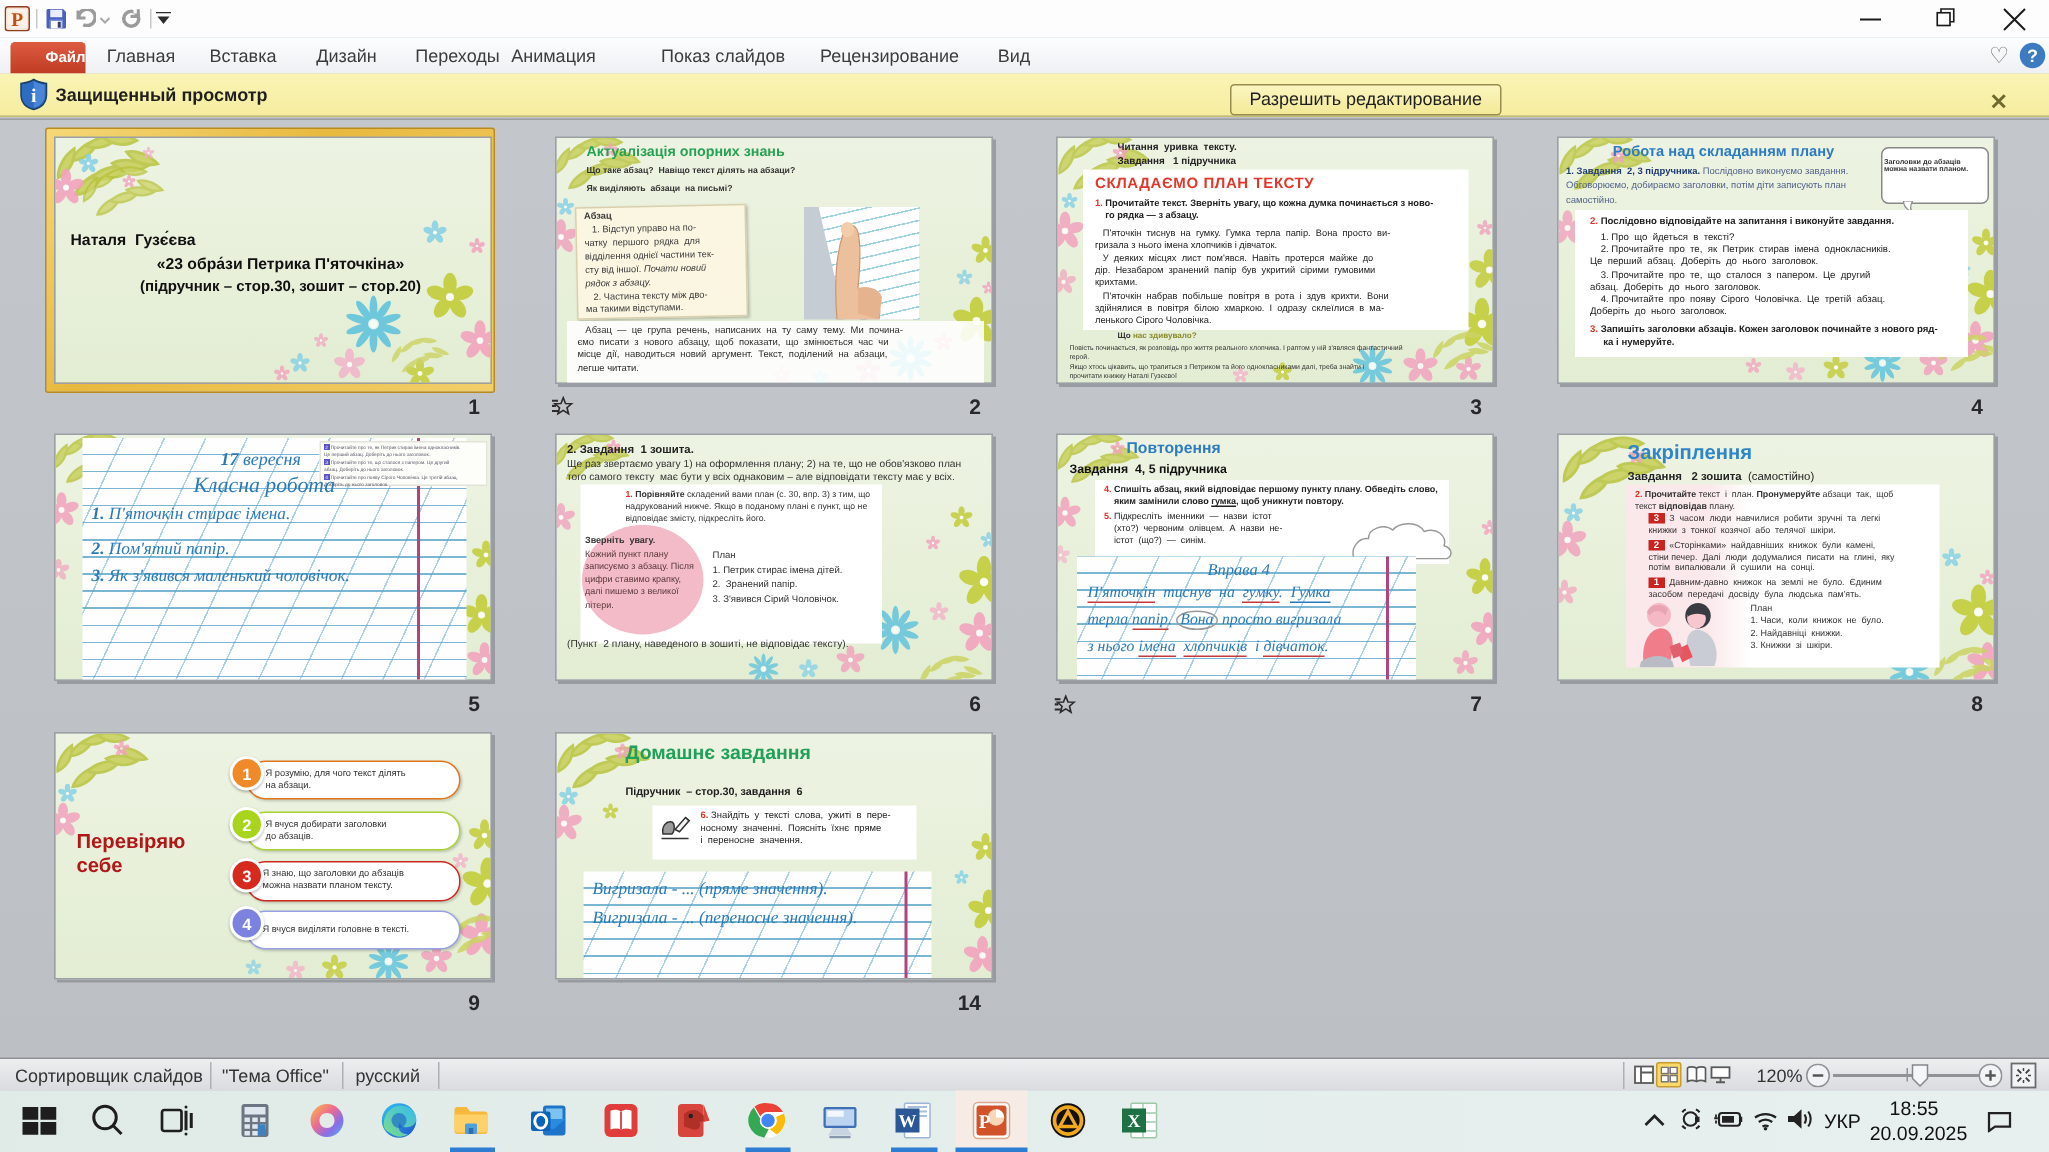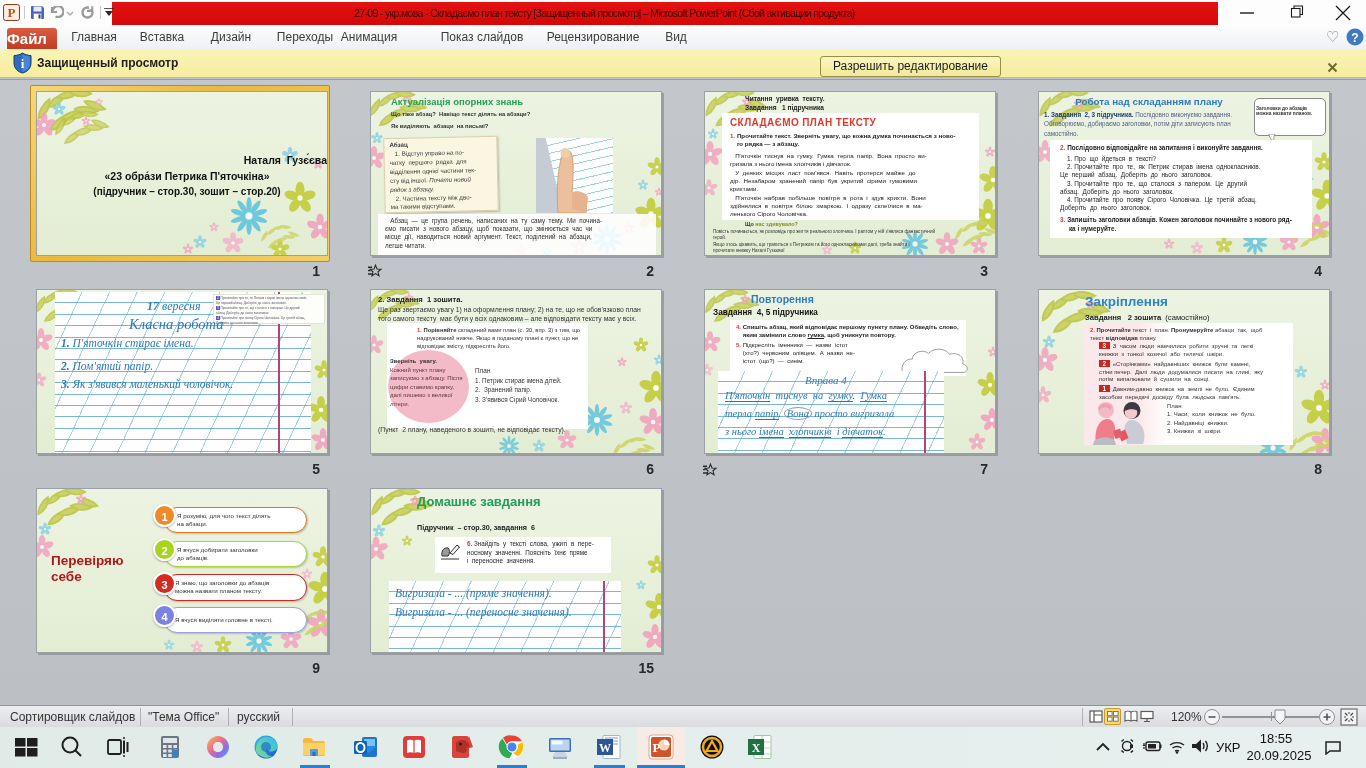--- a/index.html
+++ b/index.html
@@ -4,21 +4,21 @@
 *{margin:0;padding:0;box-sizing:border-box}
 html,body{width:1366px;height:768px;overflow:hidden;font-family:"Liberation Sans",sans-serif}
 #root{position:relative;width:1366px;height:768px;background:#bfc3c8}
 .abs{position:absolute}
 
 #titlebar{position:absolute;left:0;top:0;width:1366px;height:25px;background:#fdfdfd}
 #redband{position:absolute;left:112px;top:2px;width:1106px;height:23px;background:linear-gradient(#e31212,#d40808)}#redtxt{position:absolute;left:242px;top:0;color:#3d0502;font-size:10.5px;letter-spacing:-0.65px;line-height:23px;white-space:nowrap}
 .winbtn{position:absolute;top:0;height:25px;color:#1a1a1a}
 
 #tabrow{position:absolute;left:0;top:25px;width:1366px;height:24px;background:linear-gradient(#fcfdfe,#eef0f3)}
-#filetab{position:absolute;left:7px;top:3px;width:50px;height:21px;background:linear-gradient(#dd5b41,#c03c22);border-radius:3px 3px 0 0;color:#fff;font-size:15px;text-align:left;line-height:21px;font-weight:bold}
+#filetab{position:absolute;left:7px;top:3px;width:50px;height:21px;background:linear-gradient(#dd5b41,#c03c22);border-radius:3px 3px 0 0;color:#fff;font-size:10px;text-align:right;line-height:21px;font-weight:bold}
 .tab{position:absolute;top:0;height:24px;line-height:24px;font-size:12px;color:#3c3c3c;text-align:center}
 
 #pvbar{position:absolute;left:0;top:49px;width:1366px;height:29px;background:linear-gradient(#faf4b5,#f6eda0);border-bottom:1px solid #c9bd6f}
 #pvline{position:absolute;left:0;top:79px;width:1366px;height:1px;background:#9b9da0}
 #pvbtn{position:absolute;left:820px;top:56px;width:181px;height:21px;border:1px solid #978d4e;border-radius:3px;background:linear-gradient(#fbf6c0,#f3e997);font-size:12px;color:#1f1f1f;text-align:center;line-height:19px}
 
 #work{position:absolute;left:0;top:80px;width:1366px;height:625px;background:linear-gradient(#c3c6cb,#bcbfc4)}
 .slide{position:absolute;width:292px;height:165px;background:linear-gradient(#edf3e2,#e3edd3);border:1px solid #9aa0a4;box-shadow:2px 2px 0 rgba(120,124,130,.55);overflow:hidden}
 .snum{position:absolute;font-size:14px;font-weight:bold;color:#26282c;text-align:right;width:40px}
 .dec{position:absolute;left:0;top:0;z-index:1}
@@ -82,23 +82,20 @@
       <use href="#lf" transform="translate(26,7) rotate(100)"></use>
     </g>
     <g id="star7" fill="none" stroke="#2b2b2b" stroke-width="1.1">
       <path d="M7.5,1.2 L9,5 L13,5.2 L10,7.8 L11,11.8 L7.5,9.6 L4,11.8 L5,7.8 L2,5.2 L6,5 Z"></path>
       <path d="M0,3.2 h4 M0,6.6 h2.6 M0,10 h4" stroke-width="1.4"></path>
     </g>
   </defs>
 </svg>
 
   <div id="titlebar">
-    <div id="redband">
-        <div id="redtxt">27-09 - укр.мова - Складаємо план тексту [Защищенный просмотр] –  Microsoft PowerPoint (Сбой активации продукта)</div>
-      </div>
     
     <svg class="abs" style="left:3px;top:4px" width="17" height="17" viewBox="0 0 17 17">
       <rect x="0.5" y="0.5" width="16" height="16" rx="2" fill="#f7e3d5" stroke="#8e3f1f"></rect>
       <rect x="2" y="2" width="13" height="13" rx="1" fill="#fbf1e6"></rect>
       <text x="8.5" y="13" font-size="13" font-weight="bold" fill="#c4500f" text-anchor="middle" font-family="Liberation Serif,serif">P</text>
     </svg>
     <div class="abs" style="left:24px;top:6px;width:1px;height:13px;background:#c8c8c8"></div>
     
     <svg class="abs" style="left:30px;top:5px" width="15" height="15" viewBox="0 0 15 15">
       <path d="M1,2 a1,1 0 0 1 1,-1 h10 l2,2 v10 a1,1 0 0 1 -1,1 h-11 a1,1 0 0 1 -1,-1 Z" fill="#4a5fc0"></path>
@@ -188,21 +185,21 @@
       <use href="#flw" transform="translate(263,106) scale(1.5)" fill="#c3cc39" opacity=".9"></use>
       <use href="#flw" transform="translate(283,135) scale(1.25)" fill="#f1a3be" opacity=".9"></use>
       <use href="#daisy" transform="translate(212,124) scale(1.65)" fill="#62c3dc" opacity=".9"></use>
       <use href="#flw" transform="translate(196,151) scale(1)" fill="#f2b4ca" opacity=".85"></use>
       <use href="#flw" transform="translate(163,150) scale(.62)" fill="#8ad2e4" opacity=".85"></use>
       <use href="#flw" transform="translate(151,157) scale(.5)" fill="#f1a3be" opacity=".8"></use>
       <use href="#flw" transform="translate(243,157) scale(.9)" fill="#c3cc39" opacity=".85"></use>
       <use href="#leaves" transform="translate(222,132) scale(1.1)" fill="#ccd363" opacity=".8"></use>
       <use href="#flw" transform="translate(177,135) scale(.45)" fill="#f1a3be" opacity=".7"></use>
     </svg>
-    <div class="sc" style="left:10px;top:62px;width:280px;text-align:right;font-weight:bold;font-size:10.5px;color:#111">Наталя&nbsp; Гузє́єва</div>
+    <div class="sc" style="left:10px;top:62px;width:280px;text-align:left;font-weight:bold;font-size:10.5px;color:#111">Наталя&nbsp; Гузє́єва</div>
     <div class="sc" style="left:10px;top:78px;width:280px;text-align:center;font-weight:bold;font-size:10.5px;color:#111">«23 обра́зи Петрика П'яточкіна»</div>
     <div class="sc" style="left:10px;top:94px;width:280px;text-align:center;font-weight:bold;font-size:10px;color:#111">(підручник – стор.30, зошит – стор.20)</div>
   </div>
 
   <div class="slide" style="left:370px;top:91px">
     <svg class="dec" width="292" height="164">
       <use href="#leaves" transform="translate(-4,-2) scale(1.6)" fill="#c6ce55" opacity=".8" stroke="#b8c23e"></use>
       <use href="#flw" transform="translate(36,8) scale(.45)" fill="#f1a3be" opacity=".8"></use>
       <use href="#flw" transform="translate(6,46) scale(.55)" fill="#8ad2e4" opacity=".85"></use>
       <use href="#flw" transform="translate(3,66) scale(1.1)" fill="#f1a3be" opacity=".85"></use>
@@ -464,21 +461,21 @@
 
   <div class="snum" style="left:280px;top:263px">1</div>
   <div class="snum" style="left:614px;top:263px">2</div>
   <div class="snum" style="left:948px;top:263px">3</div>
   <div class="snum" style="left:1282px;top:263px">4</div>
   <div class="snum" style="left:280px;top:461px">5</div>
   <div class="snum" style="left:614px;top:461px">6</div>
   <div class="snum" style="left:948px;top:461px">7</div>
   <div class="snum" style="left:1282px;top:461px">8</div>
   <div class="snum" style="left:280px;top:660px">9</div>
-  <div class="snum" style="left:614px;top:660px">15</div>
+  <div class="snum" style="left:614px;top:660px">14</div>
 
   <svg class="abs" style="left:368px;top:264px" width="15" height="13" viewBox="0 0 15 13">
       <use href="#star7"></use>
     </svg>
   <svg class="abs" style="left:703px;top:463px" width="15" height="13" viewBox="0 0 15 13">
       <use href="#star7"></use>
     </svg>
 
   <div id="status">
     <span style="position:absolute;left:10px;top:4px">Сортировщик слайдов</span>

